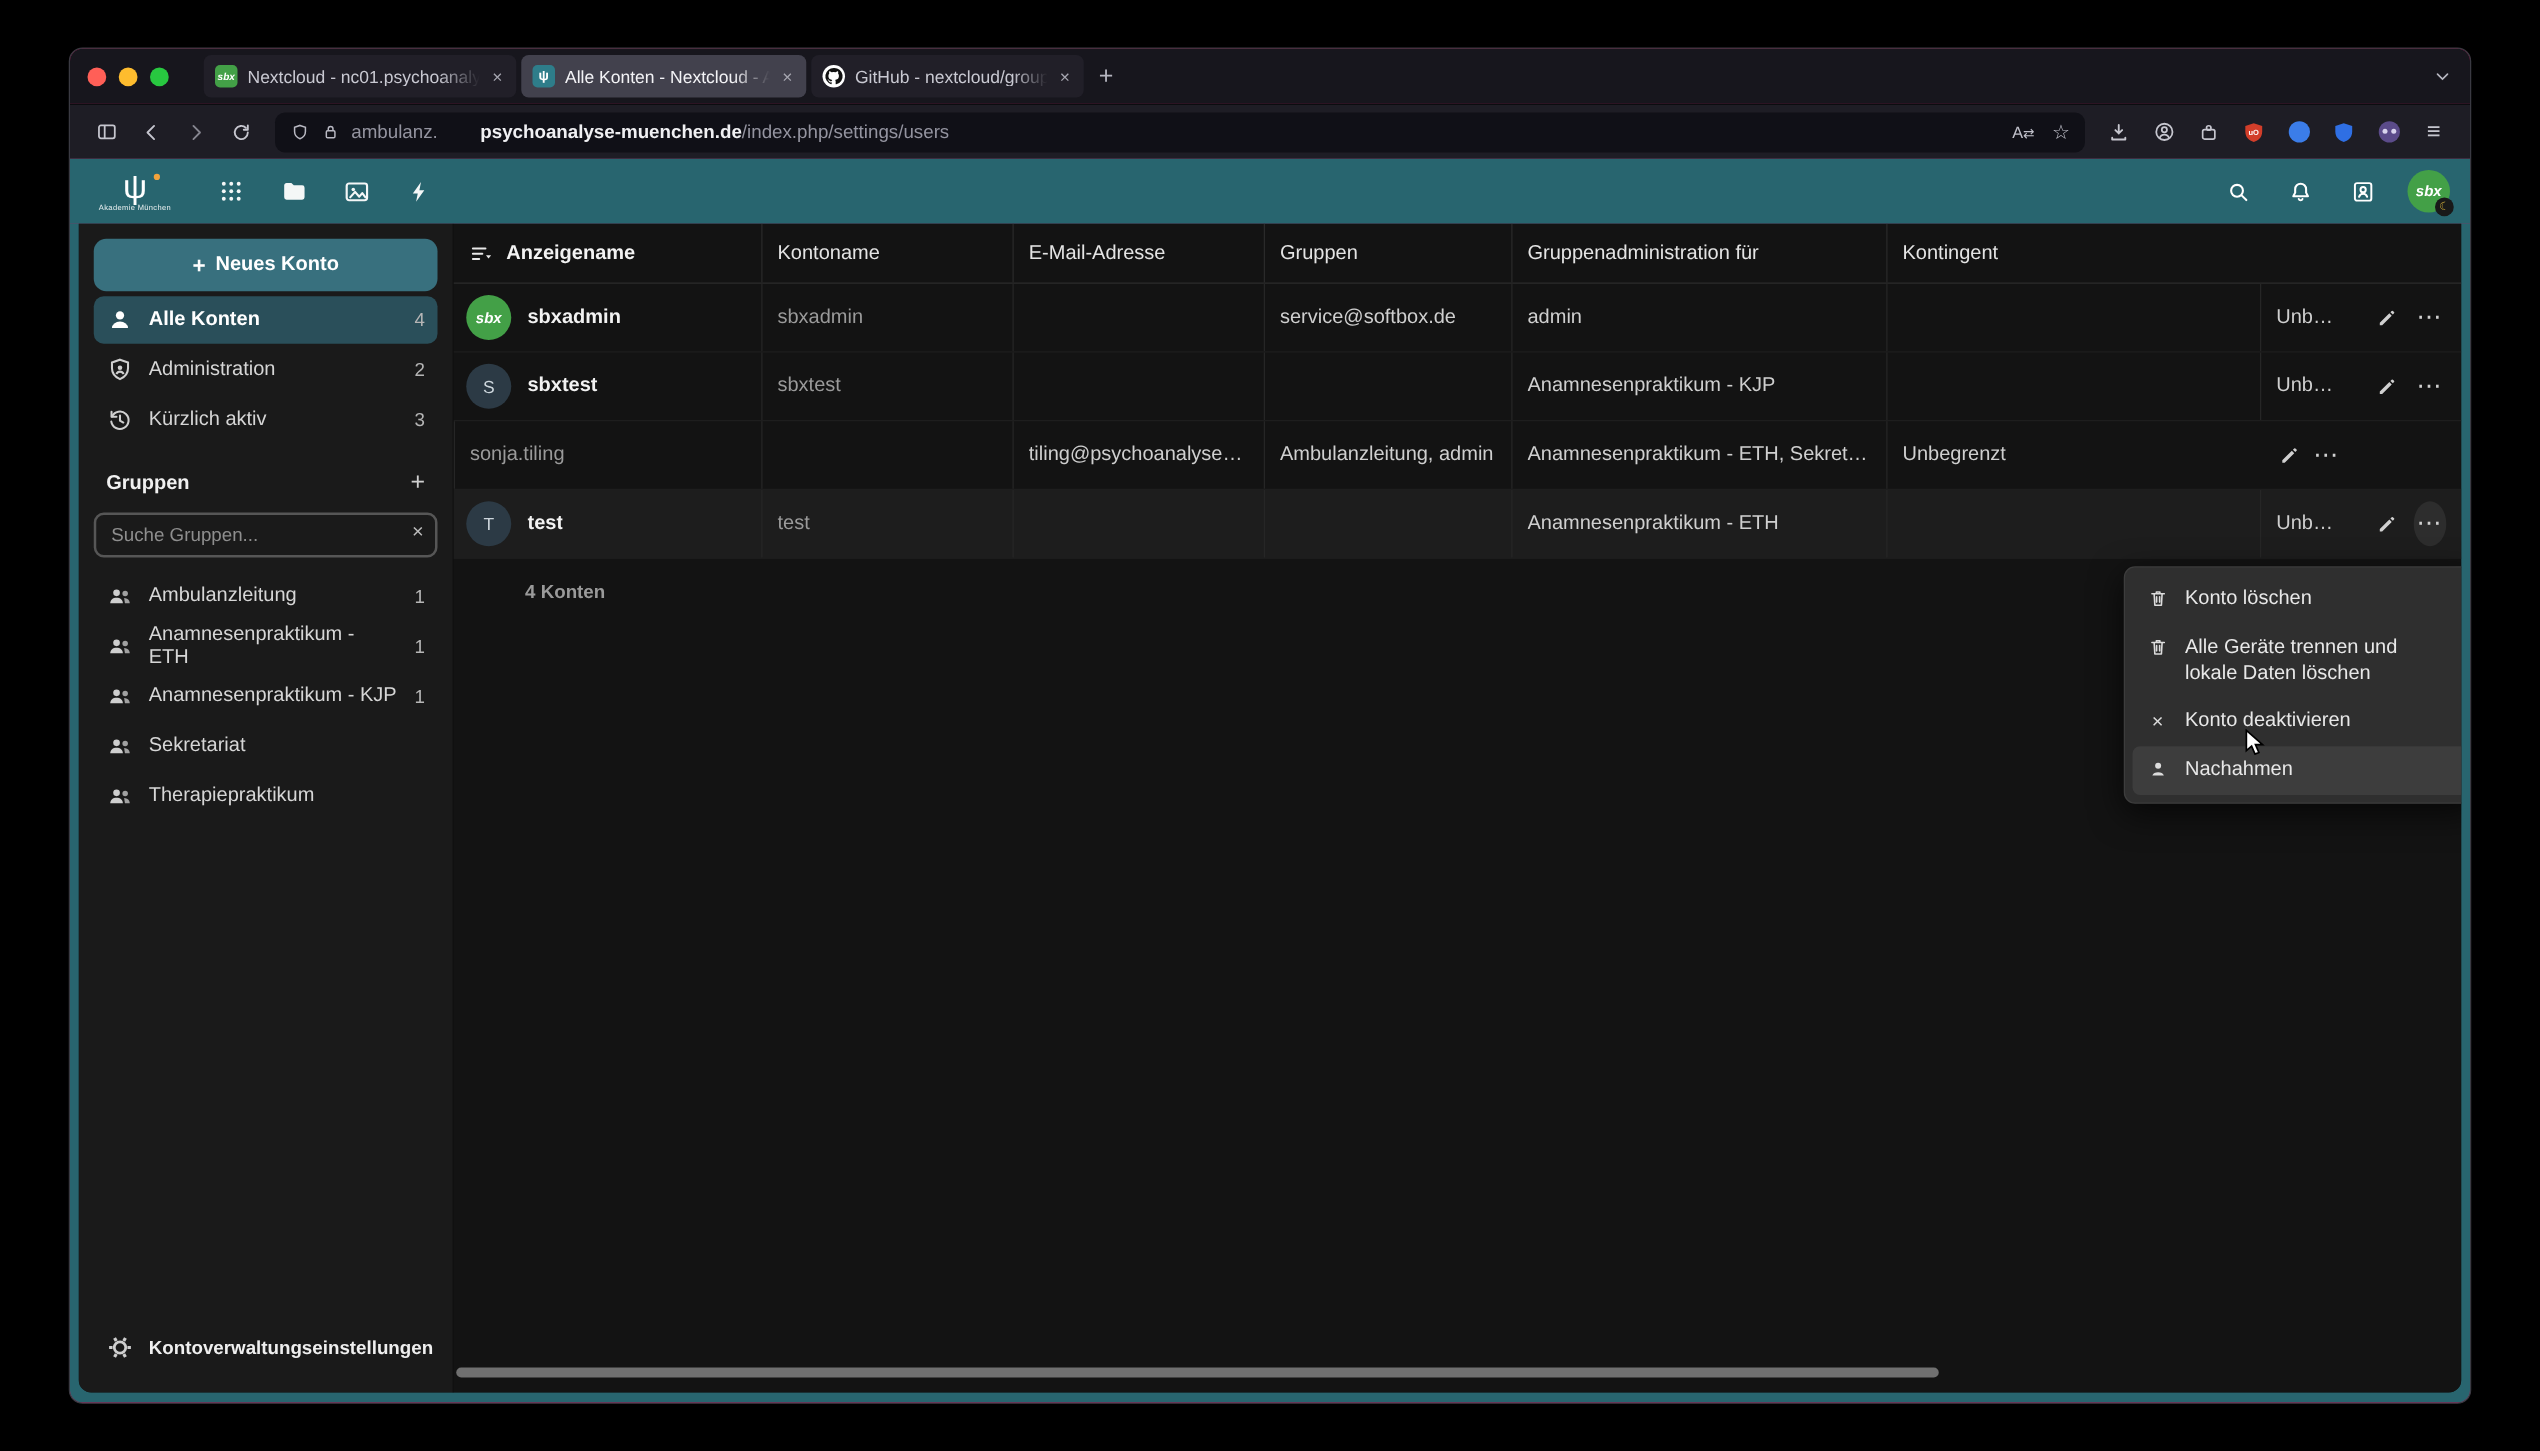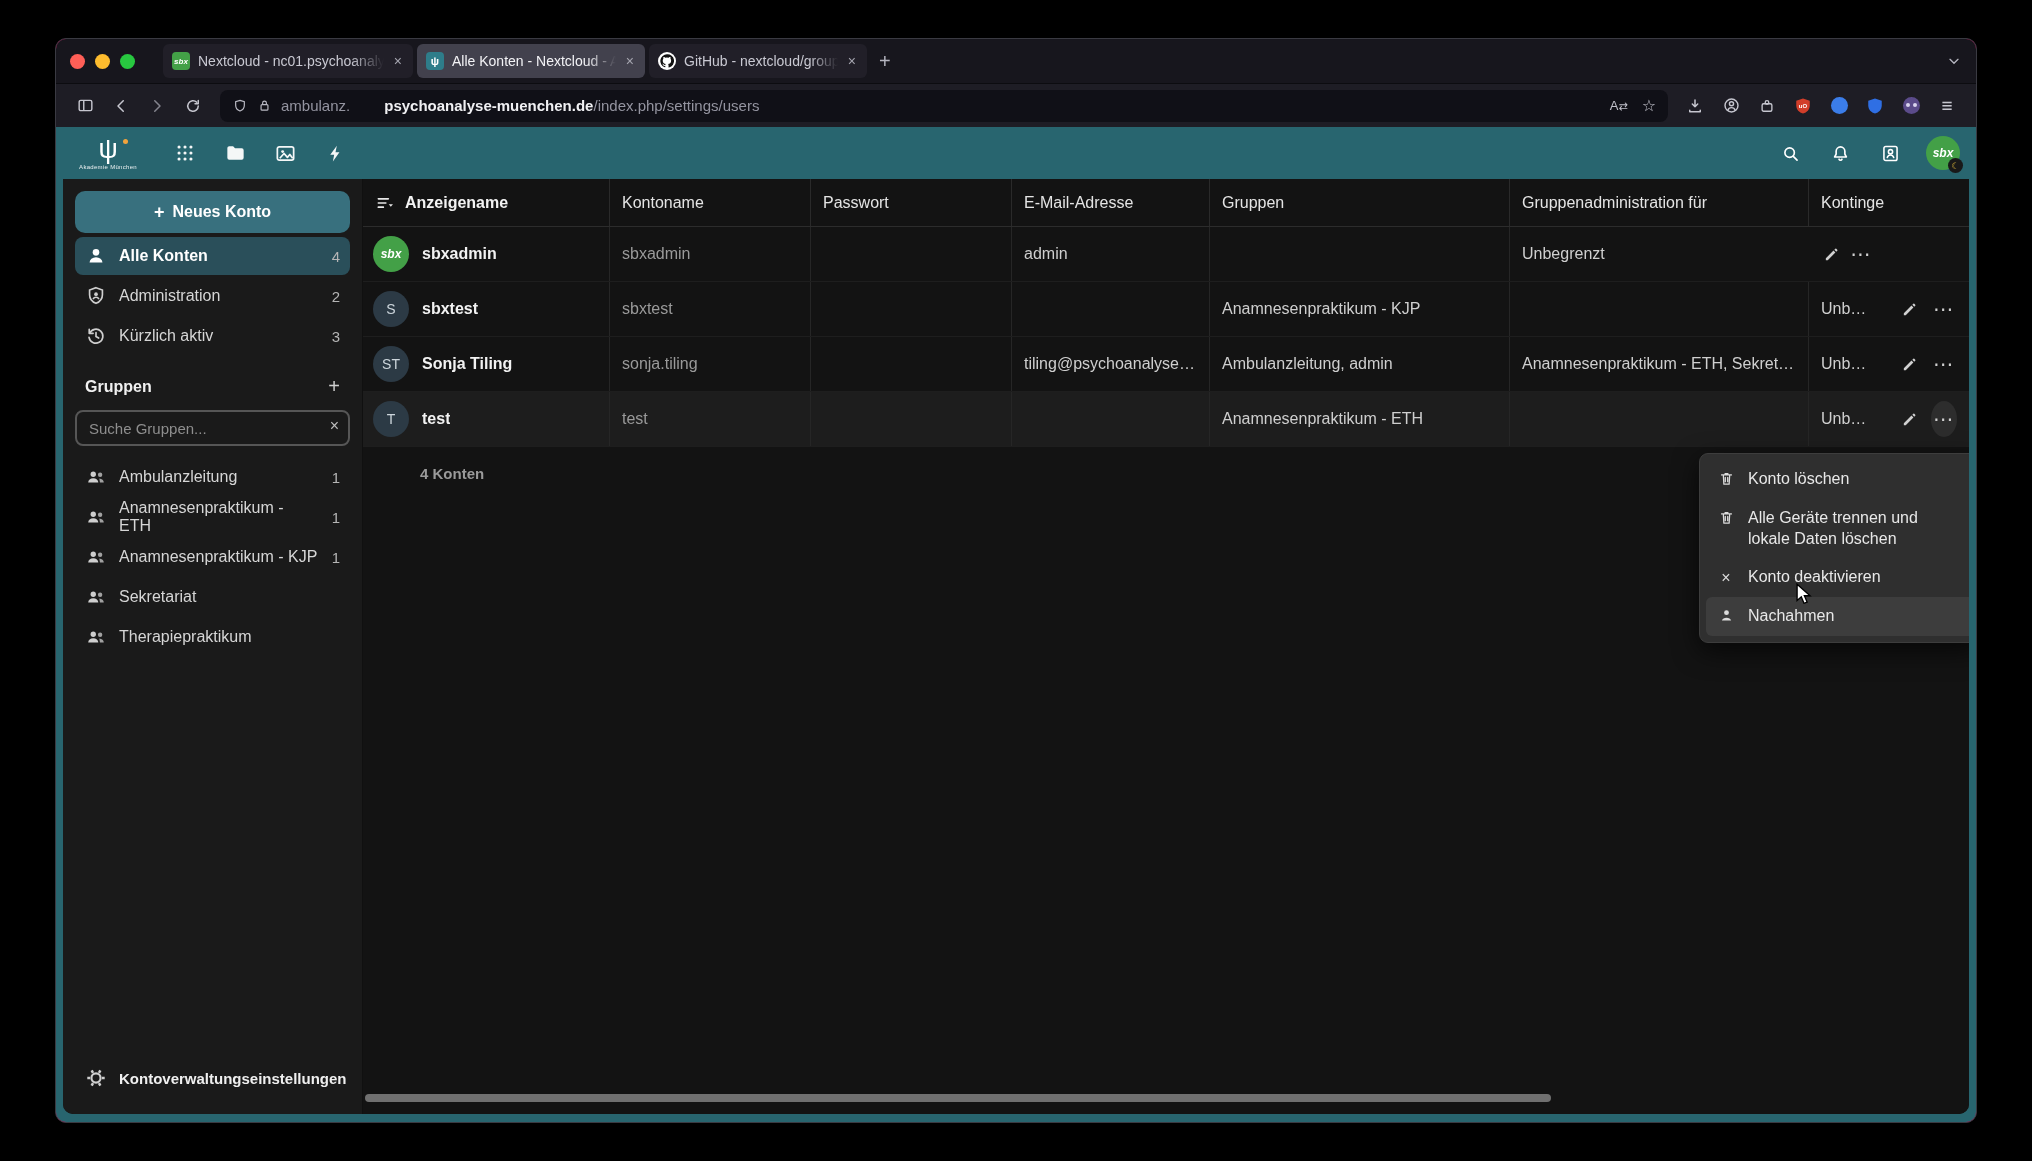--- a/index.html
+++ b/index.html
@@ -473,23 +473,20 @@
                   <path d="M4 7h12M4 12h9M4 17h6"></path>
                   <path d="M16.5 13.5l2.5 3 2.5-3z" fill="currentColor" stroke="none"></path>
                 </svg>
             </span>
             <span>Anzeigename</span>
           </div>
           <div class="th bordered">
               <span>Kontoname</span>
             </div>
           <div class="th bordered">
-              <span>Passwort</span>
-            </div>
-          <div class="th bordered">
               <span>E-Mail-Adresse</span>
             </div>
           <div class="th bordered">
               <span>Gruppen</span>
             </div>
           <div class="th bordered">
               <span>Gruppenadministration für</span>
             </div>
           <div class="th bordered">
               <span>Kontingent</span>
@@ -504,20 +501,23 @@
               </span>
             <span class="name">sbxadmin</span>
           </div>
           <div class="td bordered dim">
               <span class="cell-text">sbxadmin</span>
             </div>
           <div class="td bordered">
               <span class="cell-text"></span>
             </div>
           <div class="td bordered">
+              <span class="cell-text">service@softbox.de</span>
+            </div>
+          <div class="td bordered">
               <span class="cell-text">admin</span>
             </div>
           <div class="td bordered">
               <span class="cell-text"></span>
             </div>
           <div class="td bordered">
               <span class="cell-text">Unbegrenzt</span>
             </div>
           <div class="td actions">
             <span class="act-btn">
@@ -562,26 +562,20 @@
                   <path d="M4 17.3L14.8 6.5l2.7 2.7L6.7 20H4zM16 5.3l2.7 2.7 1.4-1.4a1 1 0 0 0 0-1.4l-1.3-1.3a1 1 0 0 0-1.4 0z"></path>
                 </svg>
             </span>
             <span class="act-btn">
                 <span class="dots">⋯</span>
               </span>
           </div>
         </div>
 
         <div class="trow">
-          <div class="td first">
-            <span class="avatar">
-                <span>ST</span>
-              </span>
-            <span class="name">Sonja Tiling</span>
-          </div>
           <div class="td bordered dim">
               <span class="cell-text">sonja.tiling</span>
             </div>
           <div class="td bordered">
               <span class="cell-text"></span>
             </div>
           <div class="td bordered">
               <span class="cell-text">tiling@psychoanalyse-m…</span>
             </div>
           <div class="td bordered">

